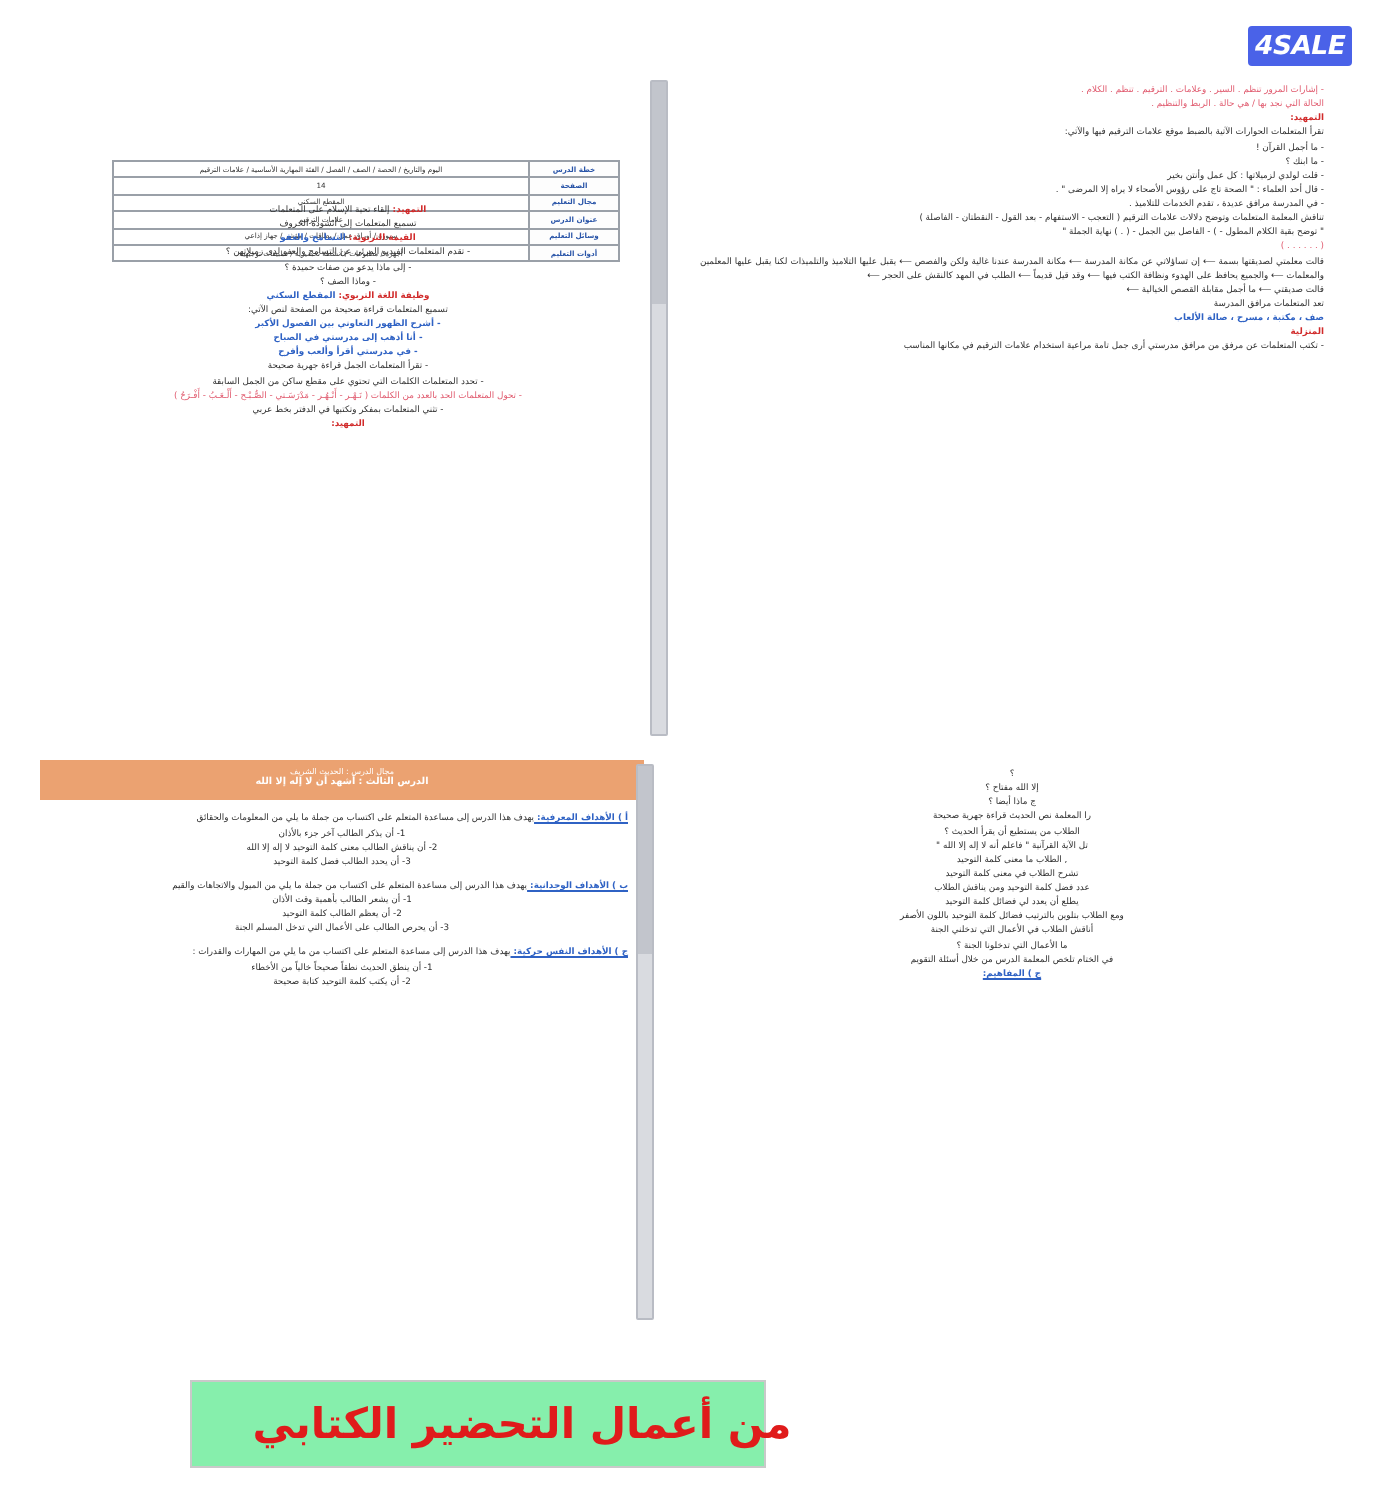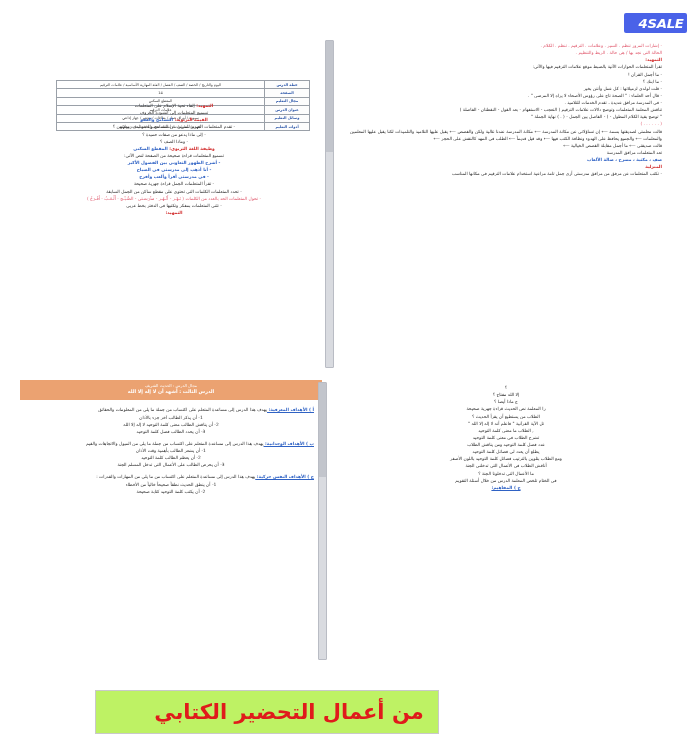--- a/index.html
+++ b/index.html
@@ -23,21 +23,20 @@
     top: 13px;
     left: 624px;
     width: 52px;
     height: 20px;
     background: #4a62e8;
     border-radius: 2px;
     display: flex;
     align-items: center;
     justify-content: center;
     overflow: hidden;
-    padding-left: 11px;
   }
   .logo-text {
     color: #ffffff;
     font-family: "DejaVu Sans", "Liberation Sans", sans-serif;
     font-weight: 900;
     font-style: italic;
     font-size: 13px;
     letter-spacing: -0.3px;
     direction: ltr;
     line-height: 1;
@@ -148,23 +147,23 @@
     text-align: center;
     line-height: 1.5;
     white-space: nowrap;
   }
 
   
   .banner {
     position: absolute;
     left: 95px;
     top: 690px;
-    width: 344px;
+    width: 288px;
     height: 44px;
-    background: #bef264;
+    background: #86efac;
     border: 1px solid #c9c9c9;
     display: flex;
     align-items: center;
     justify-content: center;
     box-sizing: border-box;
     padding-left: 44px;
   }
   .banner-text {
     color: #e01b1b;
     font-weight: bold;

